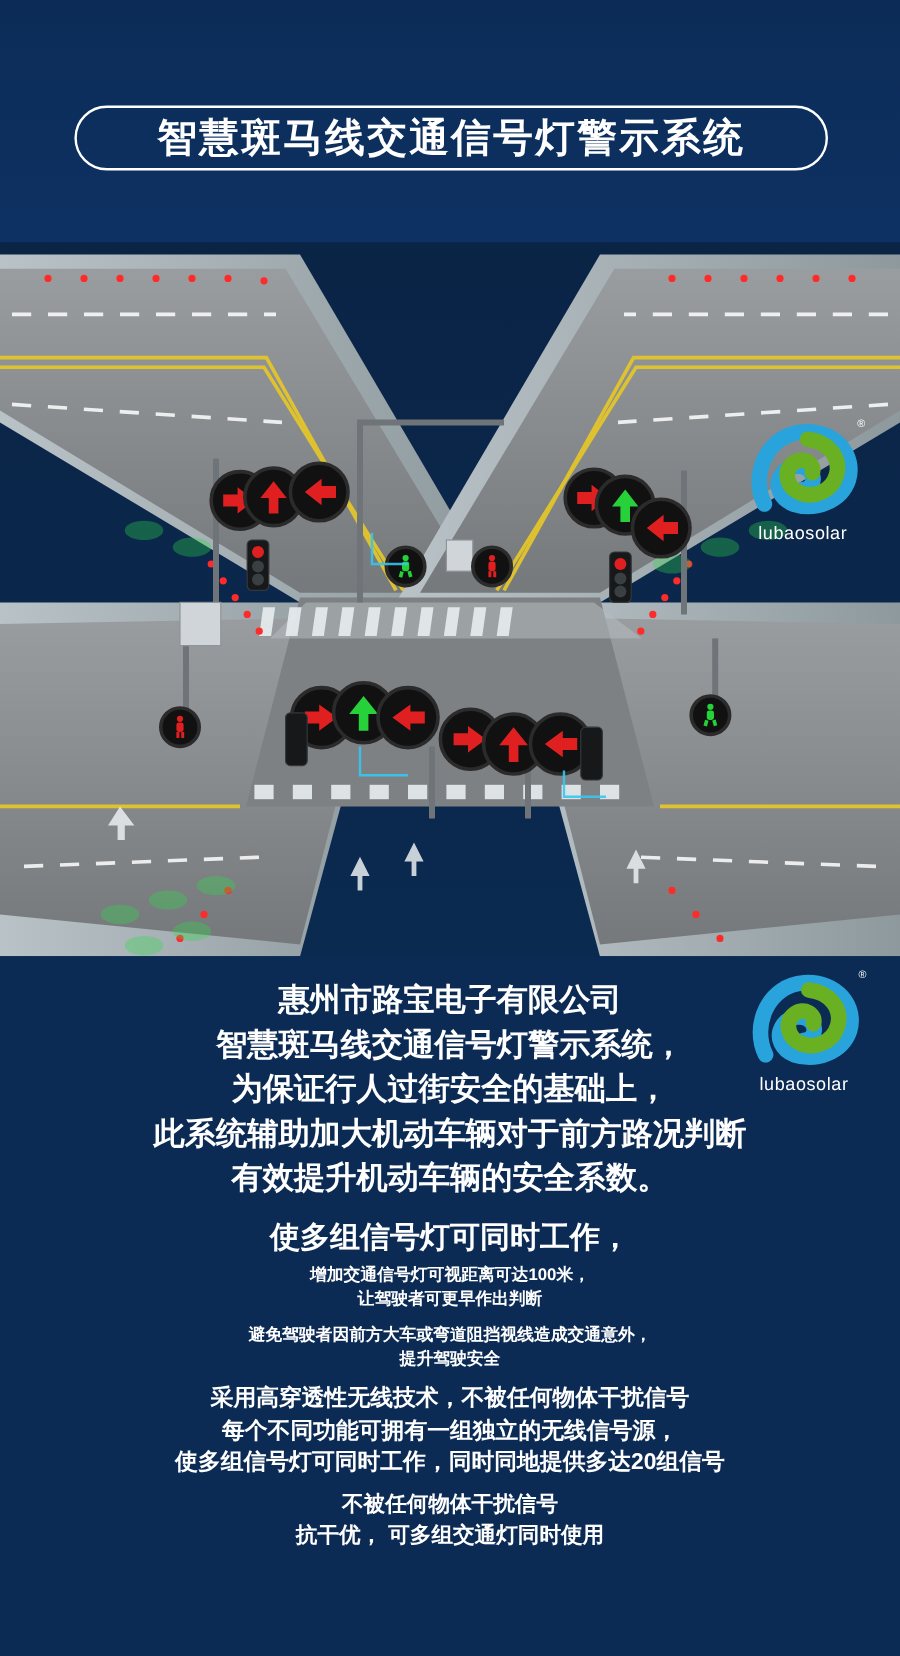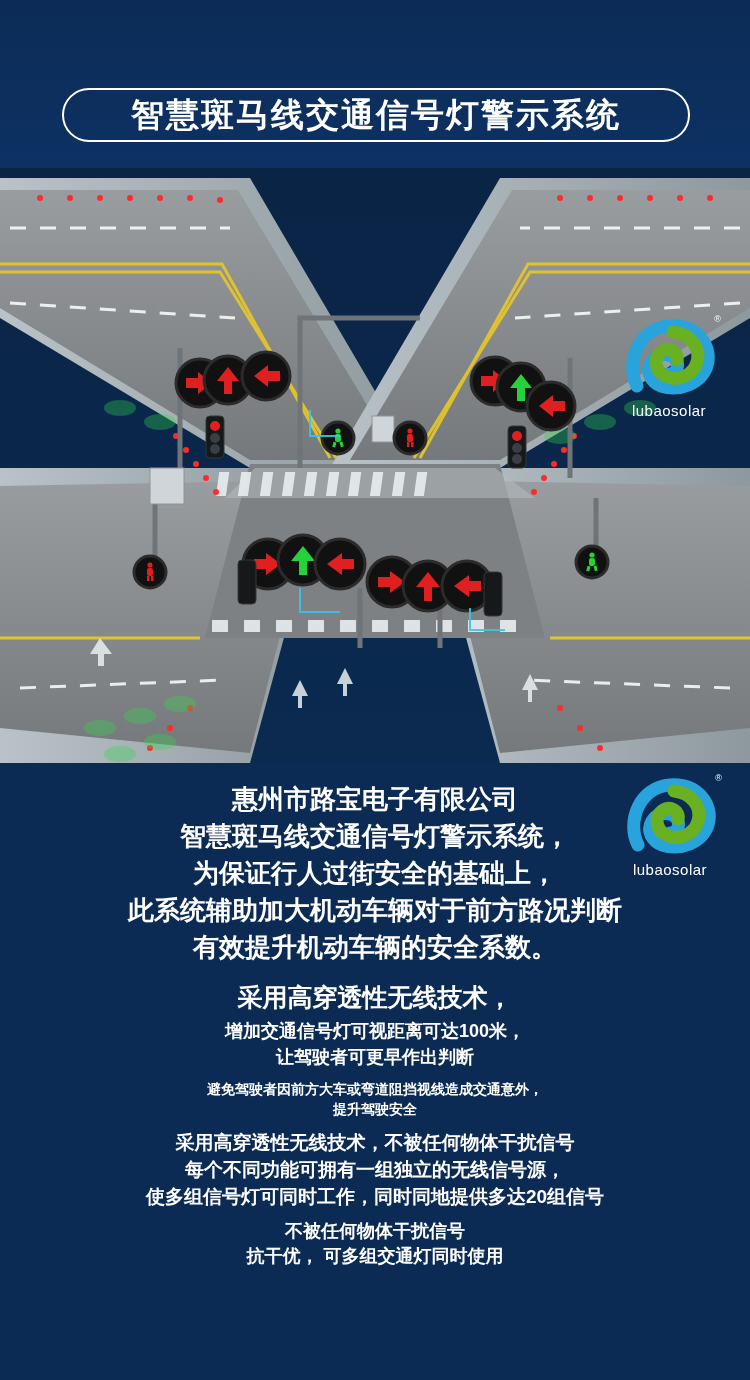--- a/index.html
+++ b/index.html
@@ -17,21 +17,21 @@
     position: relative;
     width: 750px;
     height: 1380px;
     background: linear-gradient(180deg, #0b2750 0%, #0e3264 40%, #0b2b55 100%);
     overflow: hidden;
   }
 
   
   .header {
     position: relative;
-    height: 168px;
+    height: 202px;
     background: linear-gradient(180deg, #0c2c57 0%, #0d3163 100%);
   }
   .title-box {
     position: absolute;
     left: 62px;
     top: 88px;
     width: 628px;
     height: 54px;
     border: 2px solid #ffffff;
     border-radius: 27px;
@@ -115,21 +115,21 @@
     text-align: center;
   }
   .para {
     text-align: center;
     color: #ffffff;
     font-weight: bold;
     line-height: 1.42;
   }
   .p-a { font-size: 26px; }
   .p-b { font-size: 25px; margin-top: 14px; }
-  .p-c { font-size: 18px; margin-top: 4px; }
+  .p-c { font-size: 14px; margin-top: 4px; }
   .p-d { font-size: 14px; margin-top: 10px; }
   .p-e { font-size: 19px; margin-top: 10px; }
   .p-f { font-size: 18px; margin-top: 8px; }
   .row { display: block; }
 </style>
 </head>
 <body>
 
 <div class="page">
 
@@ -396,21 +396,21 @@
     </div>
 
     <div class="para p-a">
       <span class="row">惠州市路宝电子有限公司</span>
       <span class="row">智慧斑马线交通信号灯警示系统，</span>
       <span class="row">为保证行人过街安全的基础上，</span>
       <span class="row">此系统辅助加大机动车辆对于前方路况判断</span>
       <span class="row">有效提升机动车辆的安全系数。</span>
     </div>
 
-    <div class="para p-b">采用高穿透性无线技术，</div>
+    <div class="para p-b">使多组信号灯可同时工作，</div>
 
     <div class="para p-c">
       <span class="row">增加交通信号灯可视距离可达100米，</span>
       <span class="row">让驾驶者可更早作出判断</span>
     </div>
 
     <div class="para p-d">
       <span class="row">避免驾驶者因前方大车或弯道阻挡视线造成交通意外，</span>
       <span class="row">提升驾驶安全</span>
     </div>

